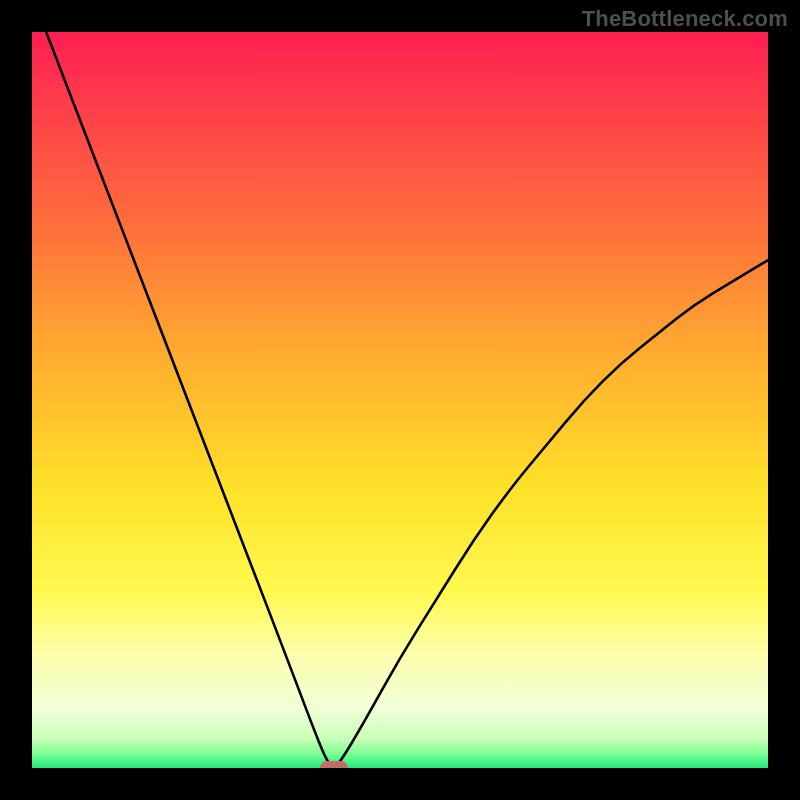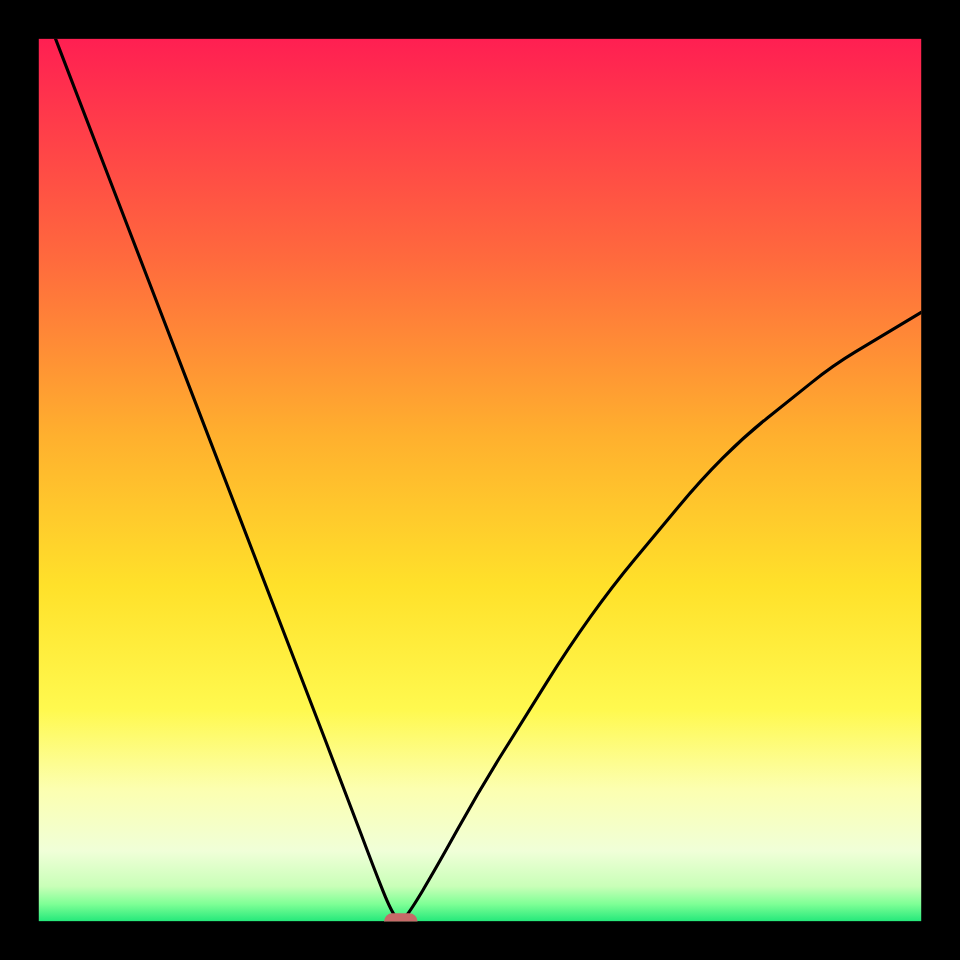--- a/index.html
+++ b/index.html
@@ -75,13 +75,14 @@
       <rect x="0" y="0" width="736" height="736" fill="url(#bg-grad)"></rect>
     </svg>
 
     <svg class="curve" viewBox="0 0 736 736" preserveAspectRatio="none">
       <path id="curve-path" fill="none" stroke="#000000" stroke-width="2.6" stroke-linecap="round" stroke-linejoin="round" d="M 0 -36.80000000000007 Q 0 -36.80000000000007 18.400000000000002 11.039999999999964 Q 36.800000000000004 58.879999999999995 55.2 106.71999999999997 Q 73.60000000000001 154.55999999999995 92 202.39999999999995 Q 110.39999999999999 250.23999999999995 128.8 298.0799999999999 Q 147.20000000000002 345.91999999999996 165.60000000000002 393.76 Q 184 441.59999999999997 202.39999999999998 489.43999999999994 Q 220.79999999999998 537.28 239.2 585.12 Q 257.59999999999997 632.96 268.64 662.4000000000001 Q 279.68 691.84 287.04 710.24 Q 294.40000000000003 728.64 298.08000000000004 732.3199999999999 Q 301.76 736 305.44 732.3199999999999 Q 309.12 728.64 320.15999999999997 710.24 Q 331.2 691.84 349.6 658.72 Q 368 625.6 386.4 596.1600000000001 Q 404.8 566.72 423.2 537.28 Q 441.59999999999997 507.84000000000003 460 482.08000000000004 Q 478.40000000000003 456.32 496.79999999999995 434.24 Q 515.1999999999999 412.16 533.5999999999999 390.08000000000004 Q 552 368 570.4000000000001 349.6 Q 588.8000000000001 331.2 607.2 316.48 Q 625.6 301.76000000000005 644 287.04 Q 662.4 272.32 680.8 261.28 Q 699.1999999999999 250.23999999999995 717.5999999999999 239.2 L 736 228.16000000000003"></path>
     </svg>
 
     <div class="marker" id="min-marker" style="left: 301.76px; top: 736px; background: rgb(198, 106, 104);"></div>
   </div>
 
+  <div class="watermark">TheBottleneck.com</div>
 </div>
 
 </body></html>

